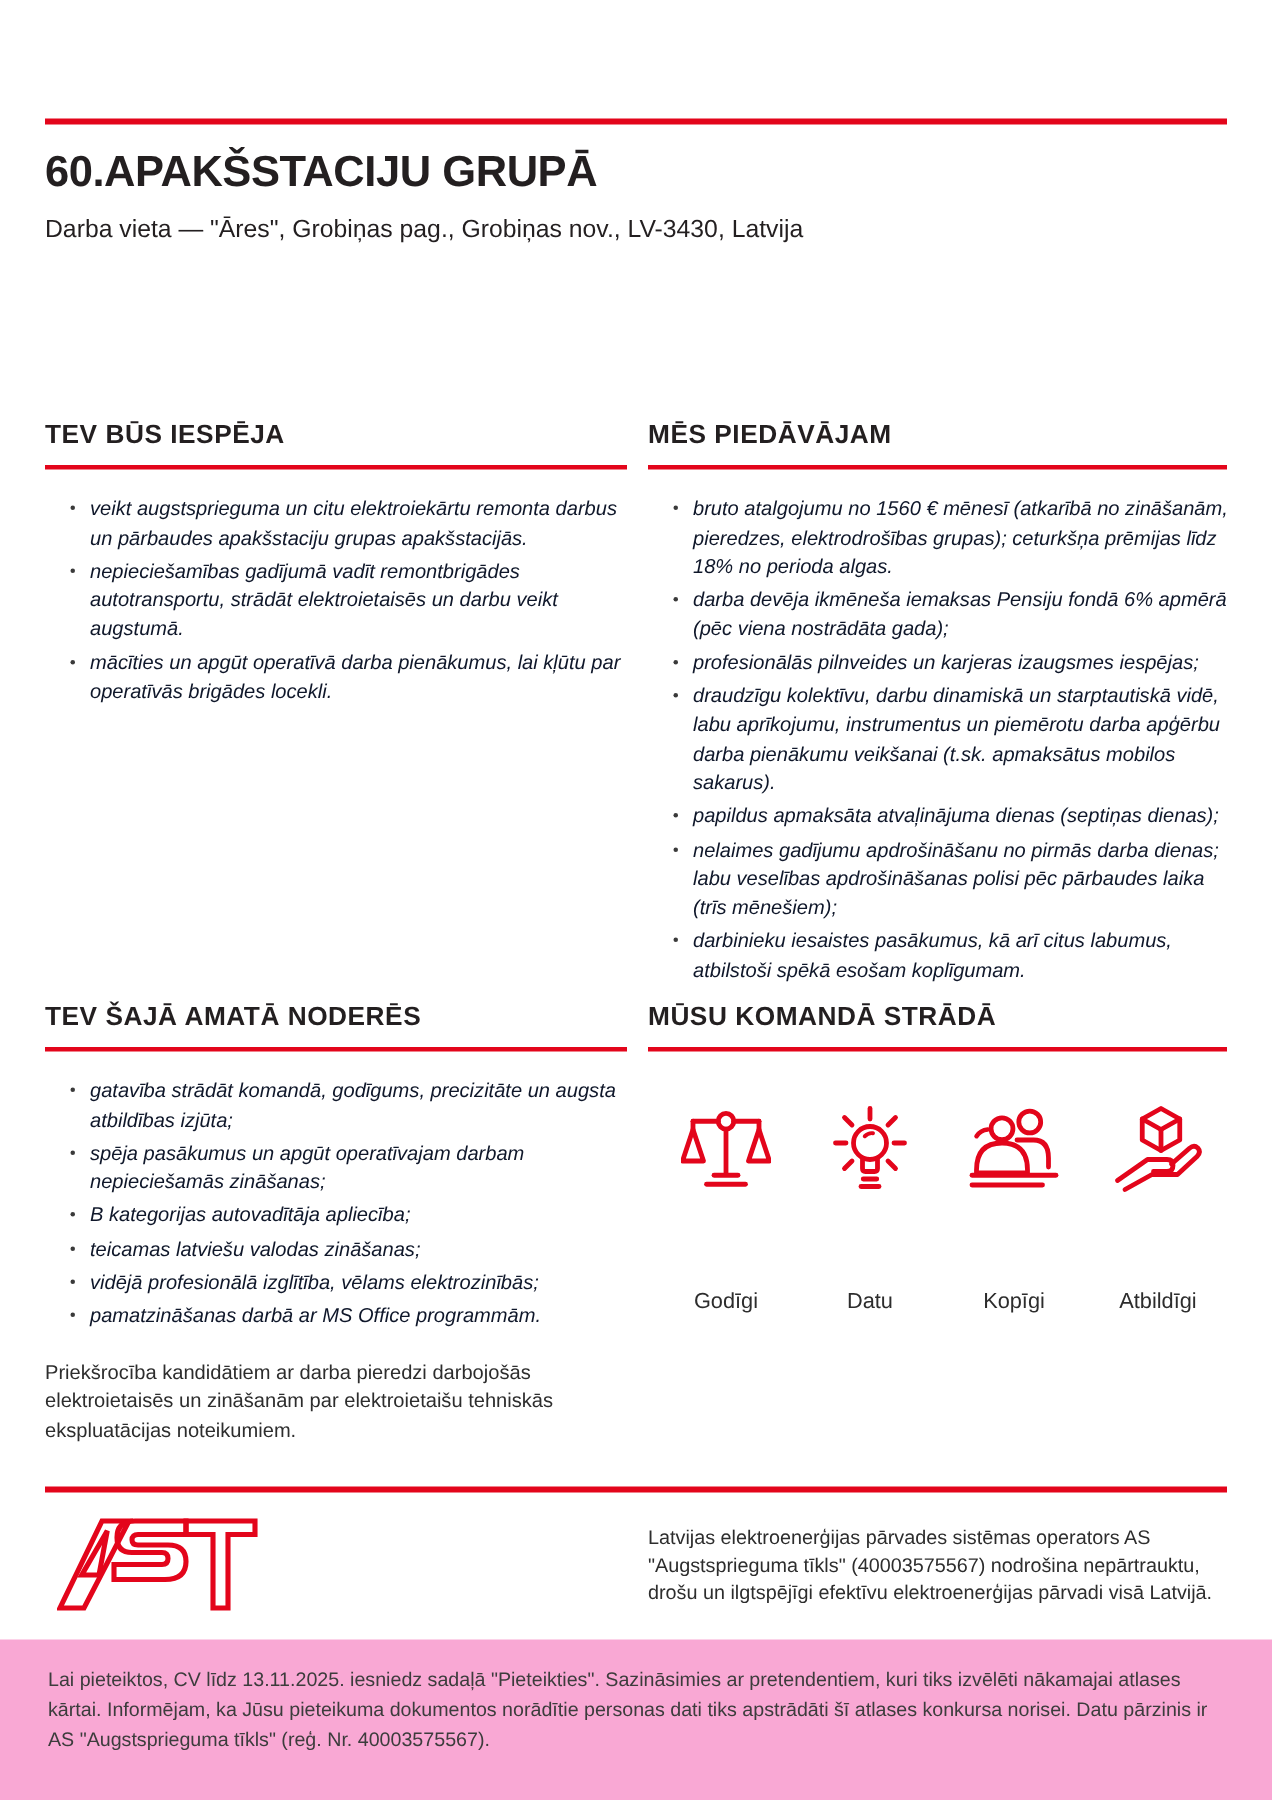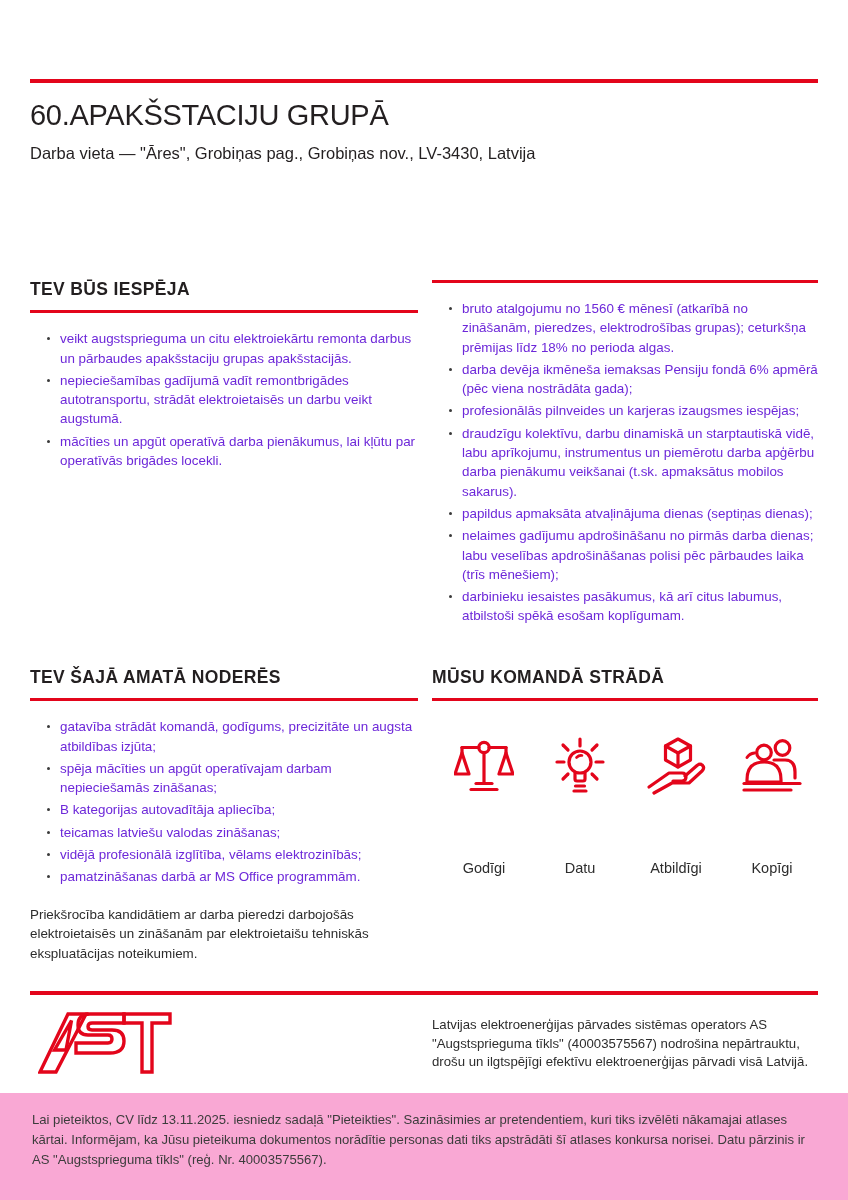--- a/index.html
+++ b/index.html
@@ -34,21 +34,21 @@
 
   
   .header {
     position: absolute;
     left: 30px;
     top: 100px;
     width: 790px;
   }
   .job-title {
     font-size: 29px;
-    font-weight: 400;
+    font-weight: 700;
     letter-spacing: -0.3px;
     color: #231f20;
     margin: 0 0 12px 0;
     line-height: 1.08;
   }
   .job-location {
     font-size: 16.5px;
     font-weight: 400;
     color: #231f20;
     margin: 0;
@@ -88,23 +88,24 @@
 
   ul.bullets {
     margin: 0;
     padding: 0 0 0 30px;
     list-style: none;
   }
   ul.bullets li {
     position: relative;
     font-size: 13.4px;
     line-height: 1.44;
-    color: #6d28d9;
+    color: #0f172a;
     margin: 0 0 3px 0;
     padding-left: 0;
+    font-style: italic;
   }
   ul.bullets li::before {
     content: "";
     position: absolute;
     left: -13px;
     top: 8px;
     width: 3px;
     height: 3px;
     background: #3a3a3a;
     border-radius: 50%;
@@ -205,38 +206,39 @@
     <h2 class="sec-title">TEV BŪS IESPĒJA</h2>
     <div class="sec-rule rule-l"></div>
     <ul class="bullets">
       <li>veikt augstsprieguma un citu elektroiekārtu remonta darbus un pārbaudes apakšstaciju grupas apakšstacijās.</li>
       <li>nepieciešamības gadījumā vadīt remontbrigādes autotransportu, strādāt elektroietaisēs un darbu veikt augstumā.</li>
       <li>mācīties un apgūt operatīvā darba pienākumus, lai kļūtu par operatīvās brigādes locekli.</li>
     </ul>
   </div>
 
   <div class="col-right blk-a">
+    <h2 class="sec-title">MĒS PIEDĀVĀJAM</h2>
     <div class="sec-rule rule-r"></div>
     <ul class="bullets">
       <li>bruto atalgojumu no 1560 € mēnesī (atkarībā no zināšanām, pieredzes, elektrodrošības grupas); ceturkšņa prēmijas līdz 18% no perioda algas.</li>
       <li>darba devēja ikmēneša iemaksas Pensiju fondā 6% apmērā (pēc viena nostrādāta gada);</li>
       <li>profesionālās pilnveides un karjeras izaugsmes iespējas;</li>
       <li>draudzīgu kolektīvu, darbu dinamiskā un starptautiskā vidē, labu aprīkojumu, instrumentus un piemērotu darba apģērbu darba pienākumu veikšanai (t.sk. apmaksātus mobilos sakarus).</li>
       <li>papildus apmaksāta atvaļinājuma dienas (septiņas dienas);</li>
       <li>nelaimes gadījumu apdrošināšanu no pirmās darba dienas; labu veselības apdrošināšanas polisi pēc pārbaudes laika (trīs mēnešiem);</li>
       <li>darbinieku iesaistes pasākumus, kā arī citus labumus, atbilstoši spēkā esošam koplīgumam.</li>
     </ul>
   </div>
 
   <div class="col-left blk-b">
     <h2 class="sec-title">TEV ŠAJĀ AMATĀ NODERĒS</h2>
     <div class="sec-rule rule-l"></div>
     <ul class="bullets">
       <li>gatavība strādāt komandā, godīgums, precizitāte un augsta atbildības izjūta;</li>
-      <li>spēja mācīties un apgūt operatīvajam darbam nepieciešamās zināšanas;</li>
+      <li>spēja pasākumus un apgūt operatīvajam darbam nepieciešamās zināšanas;</li>
       <li>B kategorijas autovadītāja apliecība;</li>
       <li>teicamas latviešu valodas zināšanas;</li>
       <li>vidējā profesionālā izglītība, vēlams elektrozinībās;</li>
       <li>pamatzināšanas darbā ar MS Office programmām.</li>
     </ul>
     <p class="note-para">Priekšrocība kandidātiem ar darba pieredzi darbojošās elektroietaisēs un zināšanām par elektroietaišu tehniskās ekspluatācijas noteikumiem.</p>
   </div>
 
   <div class="col-right blk-b">
     <h2 class="sec-title">MŪSU KOMANDĀ STRĀDĀ</h2>
@@ -277,47 +279,47 @@
             <line x1="46" y1="8" x2="41" y2="13"></line>
             <line x1="12" y1="42" x2="17" y2="37"></line>
             <line x1="46" y1="42" x2="41" y2="37"></line>
           </svg>
         </div>
         <div class="value-label">Datu</div>
       </div>
 
       <div class="value-item">
         <div class="value-icon">
-          <svg width="62" height="58" viewBox="0 0 62 58" fill="none" stroke="#e3051b" stroke-width="3.2" stroke-linecap="round" stroke-linejoin="round">
-            <path d="M33 2 L45.5 9 L45.5 23 L33 30 L20.5 23 L20.5 9 Z"></path>
-            <line x1="20.5" y1="9" x2="33" y2="16"></line>
-            <line x1="45.5" y1="9" x2="33" y2="16"></line>
-            <line x1="33" y1="16" x2="33" y2="30"></line>
-            <path d="M4 50 L24 36 L37 36 Q41 36 41 40 Q41 44 37 44 L28 44"></path>
-            <path d="M9 56 L27 46 L44 46 L57 34 Q60 31 57.5 28.3 Q55 26 52 28.5 L40 39"></path>
-          </svg>
-        </div>
-        <div class="value-label">Atbildīgi</div>
-      </div>
-
-      <div class="value-item">
-        <div class="value-icon">
           <svg width="62" height="56" viewBox="0 0 62 56" fill="none" stroke="#e3051b" stroke-width="3.2" stroke-linecap="round" stroke-linejoin="round">
             <circle cx="41.5" cy="10" r="7.3"></circle>
             <circle cx="23" cy="14.5" r="7.3"></circle>
             <path d="M33 22 L44 22 Q54 22 54 34 L54 40"></path>
             <path d="M6 42 Q6 24 23 24 Q40 24 40 42 L40 44 L6 44 Z"></path>
             <path d="M6 19.5 Q8.5 15.5 13.5 15" stroke-width="3"></path>
             <line x1="3" y1="45.5" x2="59" y2="45.5"></line>
             <line x1="3" y1="52" x2="50" y2="52"></line>
           </svg>
         </div>
         <div class="value-label">Kopīgi</div>
       </div>
 
+      <div class="value-item">
+        <div class="value-icon">
+          <svg width="62" height="58" viewBox="0 0 62 58" fill="none" stroke="#e3051b" stroke-width="3.2" stroke-linecap="round" stroke-linejoin="round">
+            <path d="M33 2 L45.5 9 L45.5 23 L33 30 L20.5 23 L20.5 9 Z"></path>
+            <line x1="20.5" y1="9" x2="33" y2="16"></line>
+            <line x1="45.5" y1="9" x2="33" y2="16"></line>
+            <line x1="33" y1="16" x2="33" y2="30"></line>
+            <path d="M4 50 L24 36 L37 36 Q41 36 41 40 Q41 44 37 44 L28 44"></path>
+            <path d="M9 56 L27 46 L44 46 L57 34 Q60 31 57.5 28.3 Q55 26 52 28.5 L40 39"></path>
+          </svg>
+        </div>
+        <div class="value-label">Atbildīgi</div>
+      </div>
+
     </div>
   </div>
 
   <div class="footer-rule"></div>
 
   <div class="logo-wrap">
     <svg width="150" height="62" viewBox="0 0 150 62" fill="none" stroke="#e3051b" stroke-width="3.4" stroke-linejoin="miter" stroke-linecap="butt">
 
       <path d="M30 2 L48 2 L18 60 L2 60 Z"></path>
       <path d="M33.5 8.5 L28 38 L16.5 38 Z"></path>

